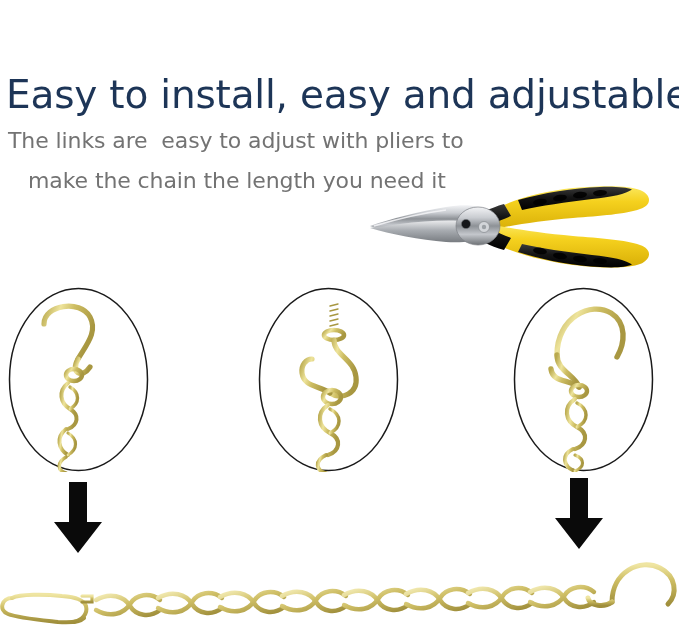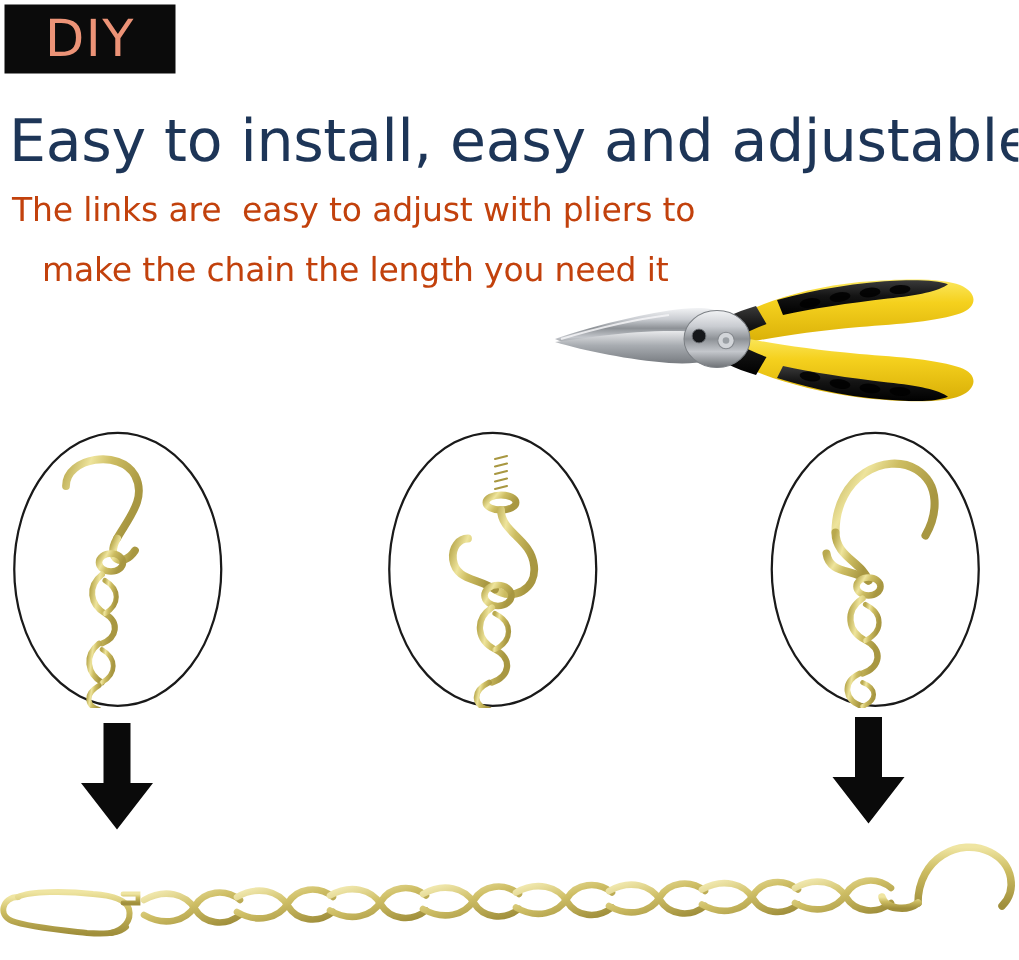--- a/index.html
+++ b/index.html
@@ -50,21 +50,21 @@
     font-weight: 400;
     letter-spacing: -0.2px;
     white-space: nowrap;
   }
 
   
   .body-line {
     position: absolute;
     left: 8px;
     font-size: 22px;
-    color: #c2410c;
+    color: #737373;
     font-family: "DejaVu Sans", sans-serif;
     font-weight: 400;
     letter-spacing: -0.1px;
     white-space: pre;
   }
   #body-line-0 { top: 128px; }
   #body-line-1 { top: 168px; margin-left: 20px; }
 
   
   #pliers {
@@ -101,23 +101,20 @@
     top: 552px;
     width: 679px;
     height: 88px;
   }
 </style>
 </head>
 <body>
 
 <div id="page">
 
-  <div id="diy-badge">
-    <span id="diy-badge-label">DIY</span>
-  </div>
 
   <div id="headline">Easy to install, easy and adjustable</div>
 
   <div class="body-line" id="body-line-0">The links are  easy to adjust with pliers to</div>
   <div class="body-line" id="body-line-1">make the chain the length you need it</div>
 
   <svg id="pliers" viewBox="0 0 300 100">
     <defs>
       <linearGradient id="chromeGrad" x1="0" y1="0" x2="0" y2="1">
         <stop offset="0%" stop-color="#f2f3f5"></stop>

